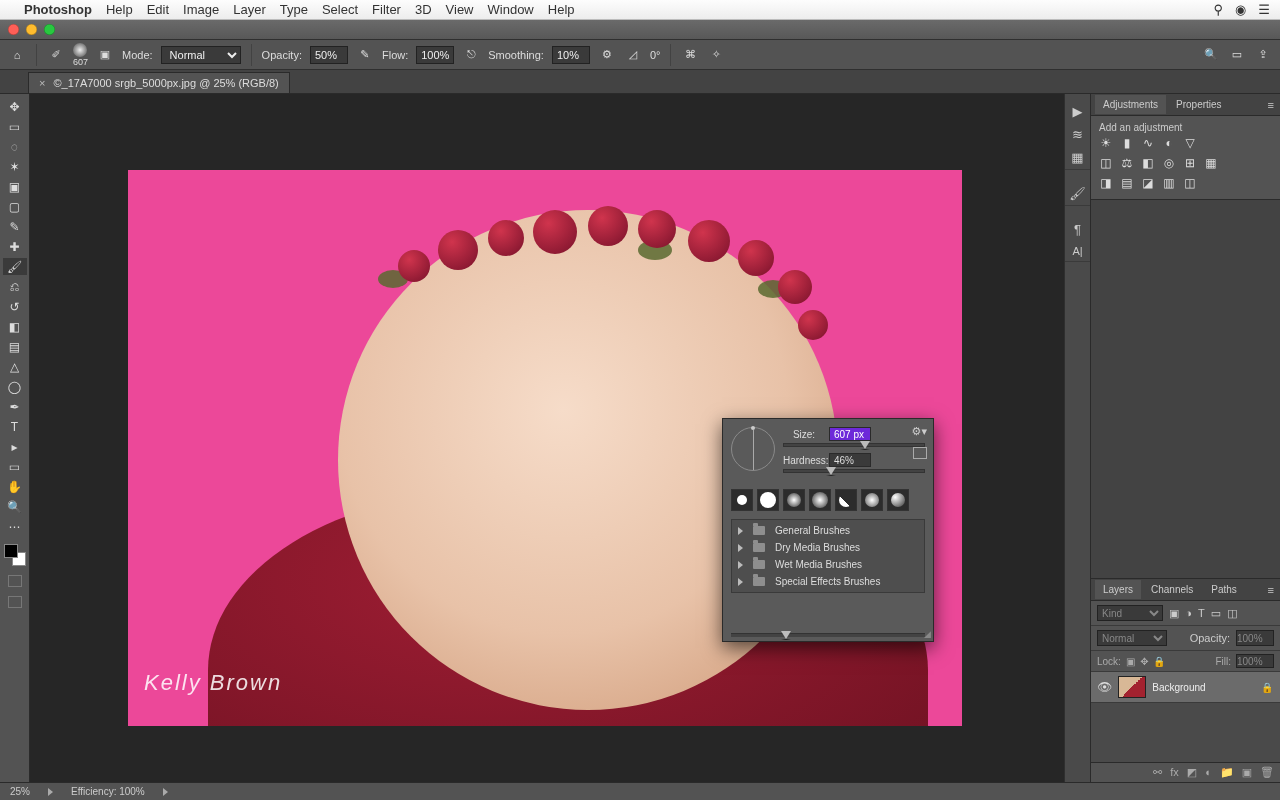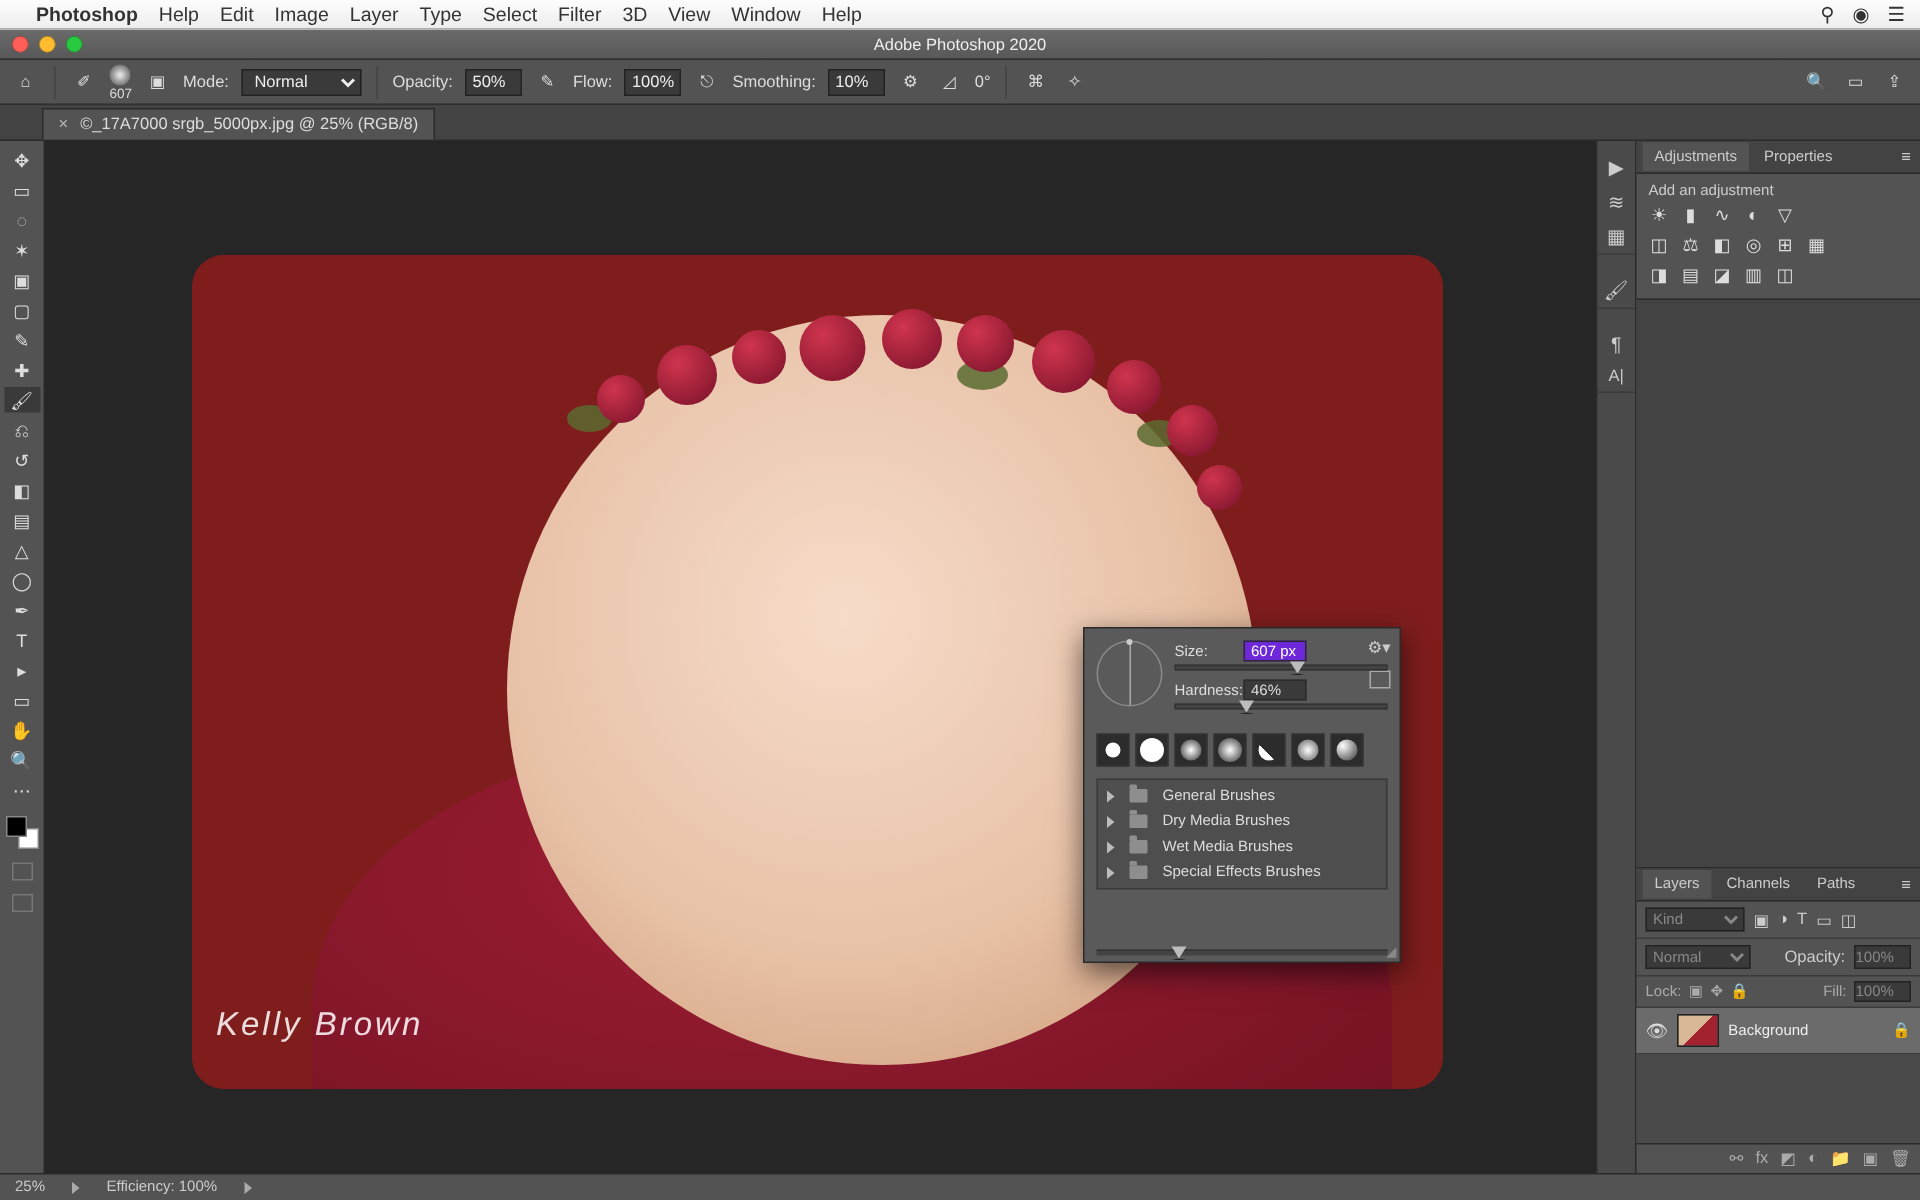--- a/index.html
+++ b/index.html
@@ -42,40 +42,40 @@
   .tools { width:30px; background:#535353; border-right:1px solid #2a2a2a; display:flex; flex-direction:column; align-items:center; padding-top:4px; gap:3px;}
   .tool { width:24px; height:17px; display:flex; align-items:center; justify-content:center; color:#ddd; cursor:pointer; font-size:12px;}
   .tool.active{background:#3a3a3a}
   .swatch{width:22px;height:22px;position:relative;margin-top:6px}
   .sw{width:14px;height:14px;position:absolute;border:1px solid #888}
   .sw.f{background:#000;top:0;left:0;z-index:2}
   .sw.b{background:#fff;bottom:0;right:0}
   .tinybtn{width:14px;height:12px;border:1px solid #777;margin-top:6px}
 
   .canvaswrap { flex:1; background:#262626; position:relative; overflow:hidden; }
-  .photo { position:absolute; left:98px; top:76px; width:834px; height:556px; background:#7f1d1d; overflow:hidden;border-radius:21px; }
+  .photo { position:absolute; left:98px; top:76px; width:834px; height:556px; background:#ec4899; overflow:hidden; }
   
   .face { position:absolute; left:210px; top:40px; width:500px; height:500px; border-radius:50%; background:radial-gradient(circle at 45% 40%,#f6dcc9 0%,#e8c2a8 55%,#d5a484 85%); }
   .wrap { position:absolute; left:80px; top:320px; width:720px; height:300px; background:radial-gradient(ellipse at 40% 30%,#9e1d33,#6f1222); border-radius:40% 40% 0 0/60% 60% 0 0; }
   .crown { position:absolute; left:210px; top:30px; width:500px; height:160px; }
   .berry{position:absolute;border-radius:50%;background:radial-gradient(circle at 35% 30%,#d0344d,#78112a)}
   .leaf{position:absolute;border-radius:50%;background:#5a6a30;opacity:.85}
   .wm{position:absolute;left:16px;bottom:30px;font-family:Georgia,serif;color:rgba(255,255,255,.85)}
   .wm .script{font-style:italic;font-size:22px;letter-spacing:2px}
   .wm .caps{font-size:22px;letter-spacing:5px}
 
   
   .brushpop { position:absolute; left:692px; top:324px; width:212px; background:#5a5a5a; border:1px solid #2a2a2a; box-shadow:0 6px 18px rgba(0,0,0,.6); padding:8px; padding-bottom:4px; color:#ddd; font-size:10px;}
   .bp-top { display:flex; gap:8px; }
   .anglepad{width:44px;height:44px;border:1px solid #8a8a8a;border-radius:50%;position:relative;flex-shrink:0}
   .anglepad .h{position:absolute;left:50%;top:2px;width:1px;height:40px;background:#aaa}
   .anglepad .d{position:absolute;width:4px;height:4px;border-radius:50%;background:#ccc;left:50%;top:-2px;margin-left:-2px}
   .bp-sliders{flex:1}
   .bp-row{display:flex;align-items:center;gap:4px;margin-bottom:2px}
-  .bp-row label{width:42px;text-align:left}
+  .bp-row label{width:42px;text-align:center}
   .bp-row .vbox{background:#6d28d9;color:#fff;border:1px solid #2a2a2a;padding:0 4px;height:14px;line-height:14px;font-size:10px;min-width:42px}
   .bp-row .vbox.plain{background:#3a3a3a;color:#ddd}
   .bp-track{height:4px;background:#434343;border:1px solid #333;position:relative;margin:2px 0 6px 0}
   .bp-track .thumb{position:absolute;top:-3px;width:0;height:0;border-left:5px solid transparent;border-right:5px solid transparent;border-top:8px solid #bcbcbc}
   .bp-gear{position:absolute;right:6px;top:6px;color:#ccc;font-size:11px}
   .bp-newbrush{position:absolute;right:6px;top:28px;width:14px;height:12px;border:1px solid #aaa}
   .presets{display:flex;gap:4px;margin:10px 0 8px 0;padding-right:6px}
   .pre{width:22px;height:22px;border:1px solid #333;background:#2c2c2c;display:flex;align-items:center;justify-content:center}
   .pre div{border-radius:50%}
   .folders{background:#4e4e4e;border:1px solid #3a3a3a;padding:2px 0; max-height:140px;}
@@ -141,21 +141,20 @@
     <span>☰</span>
   </div>
 </div>
 
 <div class="titlebar">
   <div class="traffic">
     <div class="dot r"></div>
     <div class="dot y"></div>
     <div class="dot g"></div>
   </div>
-  <div class="title-center">Adobe Photoshop 2020</div>
 </div>
 
 <div class="optbar">
   <span class="ic">⌂</span>
   <span class="divider"></span>
   <span class="ic">✐</span>
   <div class="brushprev">
     <div class="brushdot"></div>
     <span>607</span>
   </div>

